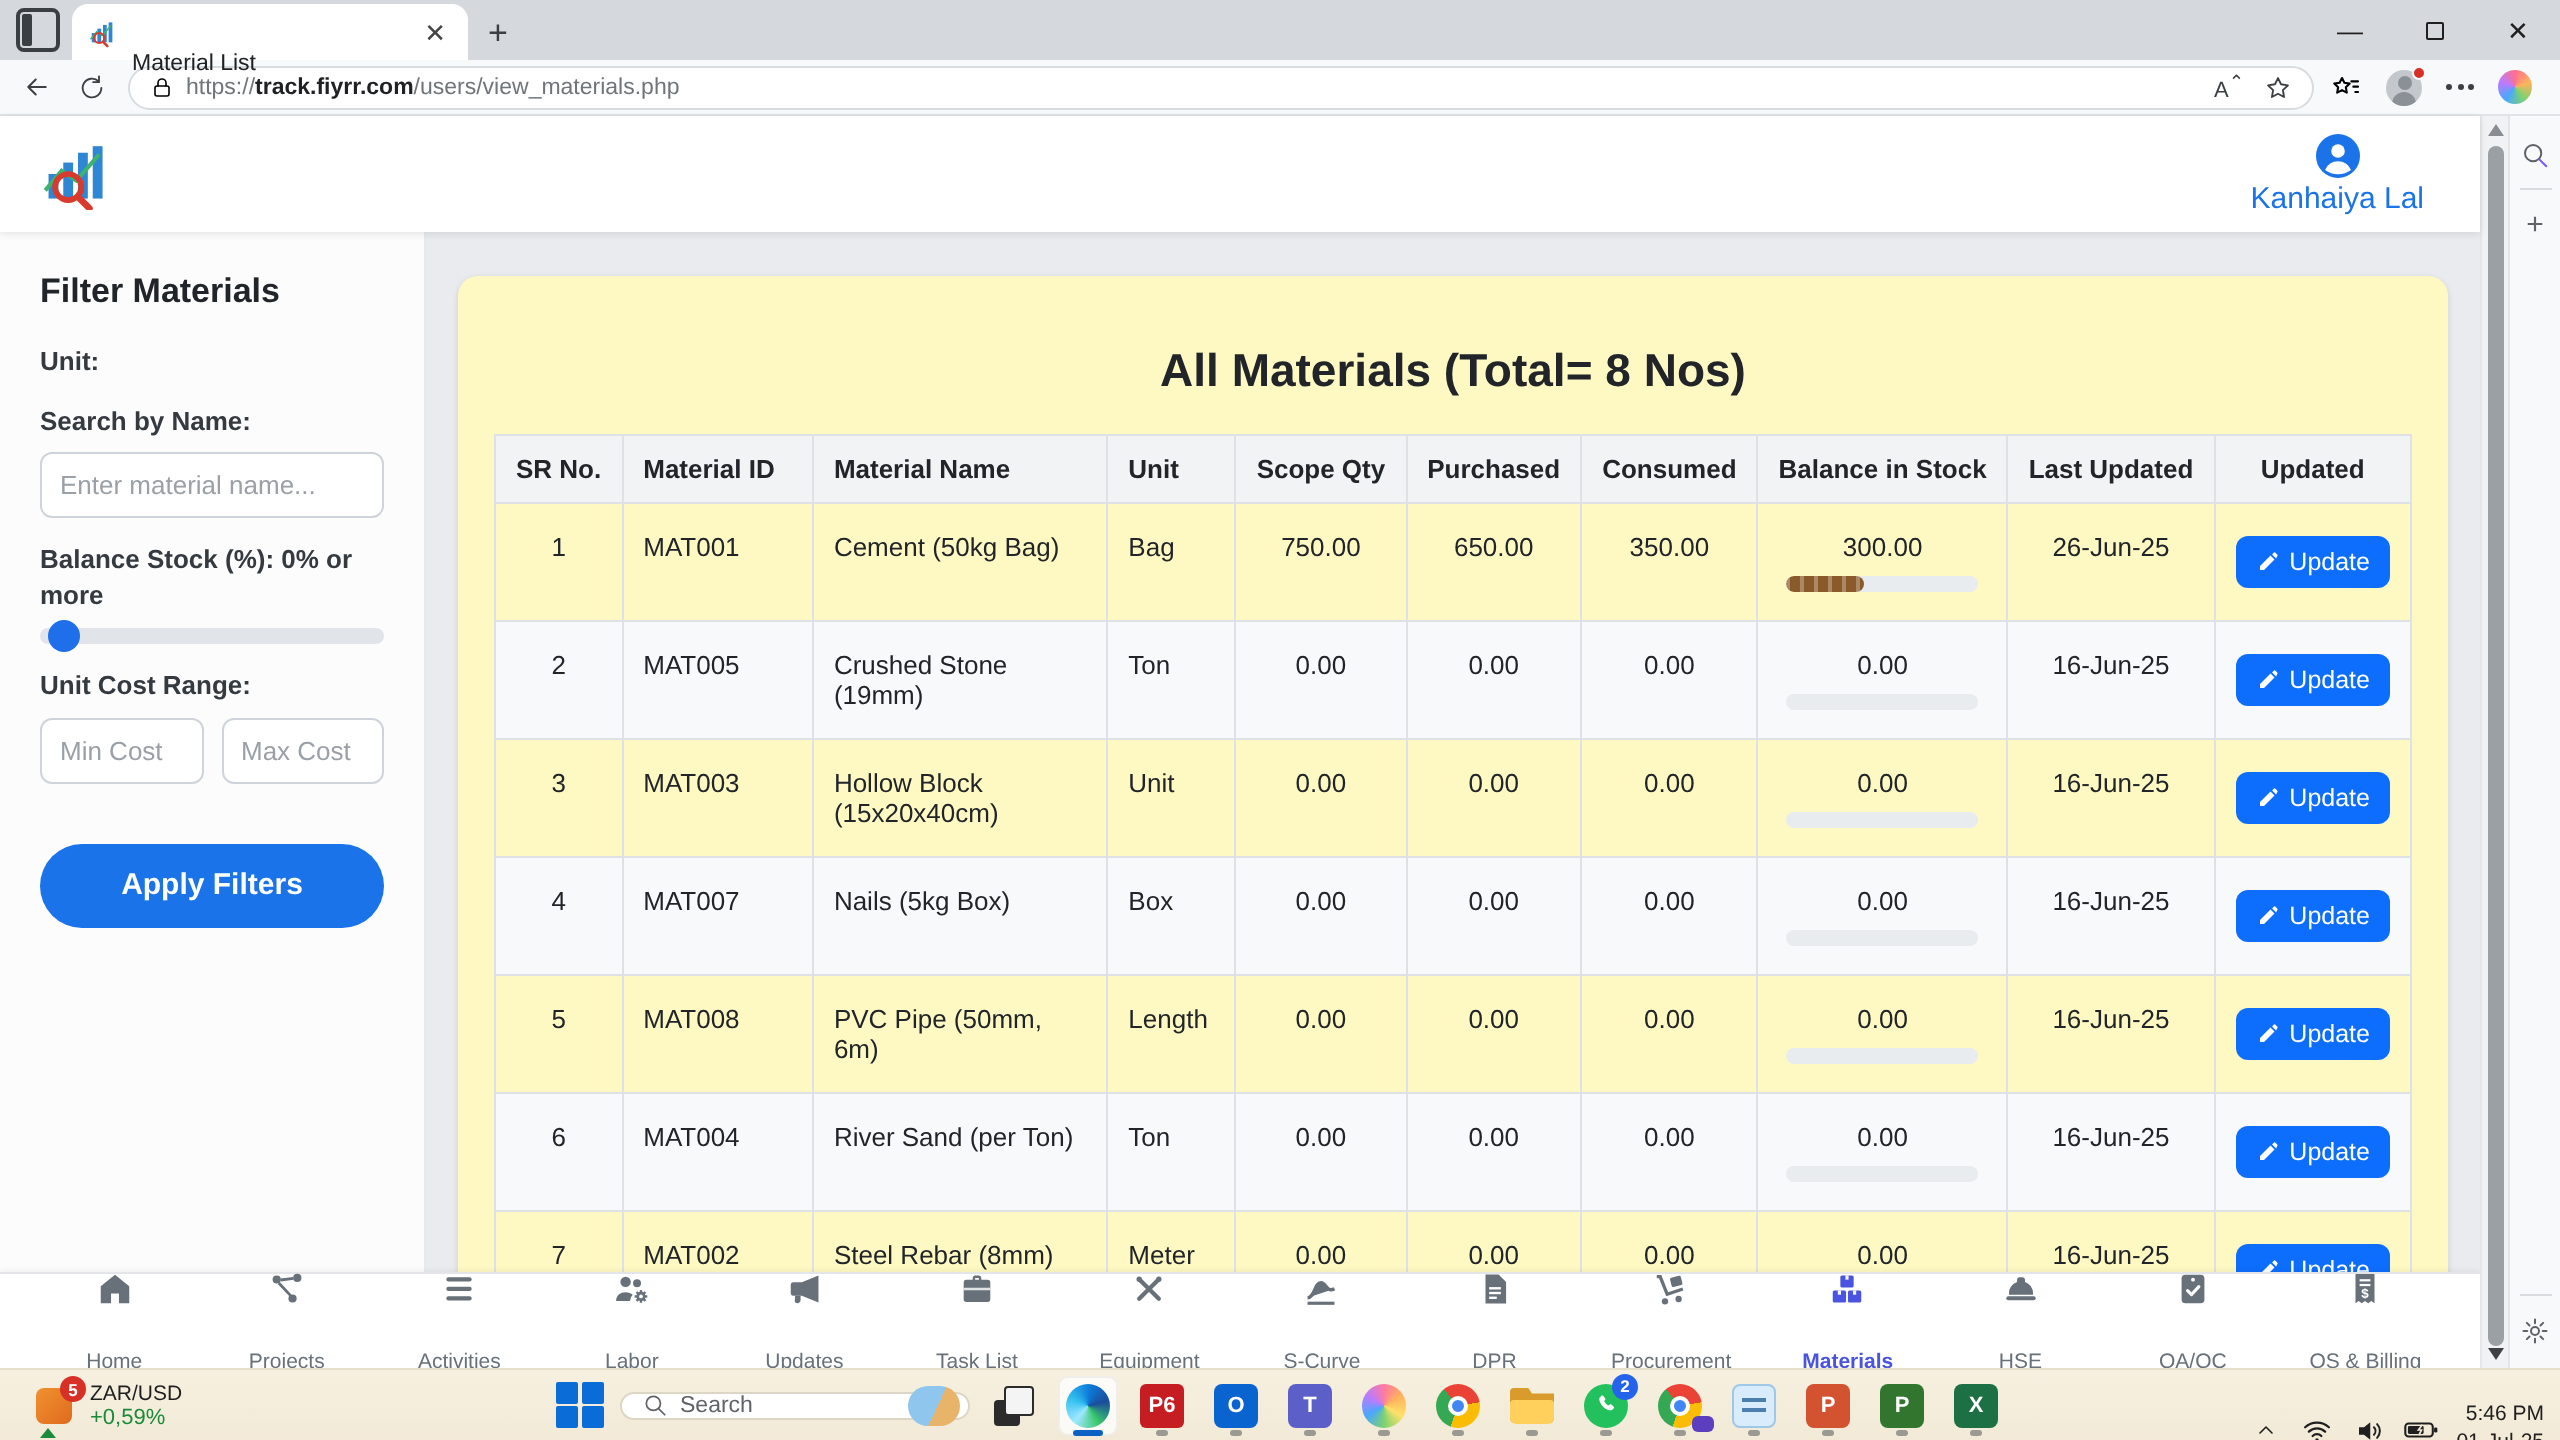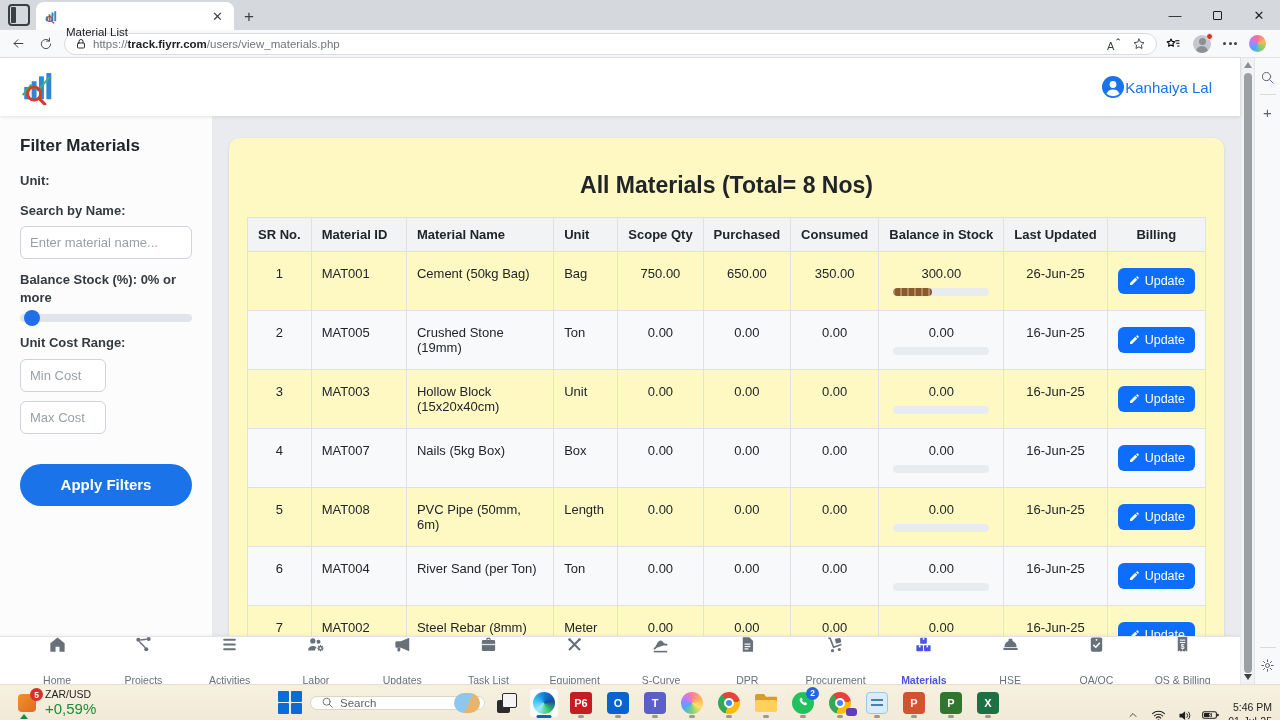--- a/index.html
+++ b/index.html
@@ -43,34 +43,34 @@
   .sb-up { border-bottom:6px solid #8a8d91; }
   .sb-down { border-top:6px solid #3f4043; margin-top:auto; margin-bottom:4px; }
   .sb-thumb { width:8px; flex:1; margin:1px 0; background:#9ba0a5; border-radius:4px; }
   .edge-sidebar { width:26px; background:#f8f9fb; border-left:1px solid #e3e5e8; display:flex; flex-direction:column; align-items:center; padding:10px 0; gap:8px; }
   .es-ico { width:18px; height:18px; display:flex; align-items:center; justify-content:center; color:#5f6368; cursor:pointer; font-size:15px; }
   .es-div { width:16px; height:1px; background:#d9dbde; }
   .es-spacer { flex:1; }
 
   
   .app-header { height:58px; background:#fff; box-shadow:0 1px 4px rgba(0,0,0,.10); display:flex; align-items:center; justify-content:space-between; padding:0 28px 0 18px; position:relative; z-index:3; flex:0 0 auto; }
-  .user-block { display:flex; flex-direction:row; align-items:center; cursor:pointer; }
+  .user-block { display:flex; flex-direction:column; align-items:center; cursor:pointer; }
   .user-ico { width:24px; height:24px; }
   .user-name { font-size:15px; color:#1a73e8; margin-top:1px; }
 
   
   .body-row { flex:1; display:flex; min-height:0; }
   .filter-panel { width:213px; background:#fcfcfd; border-right:1px solid #e7e9ec; padding:20px 20px 0 20px; flex:0 0 auto; }
   .filter-title { font-size:17px; font-weight:700; color:#212529; margin-bottom:16px; }
   .f-label { font-size:13px; font-weight:700; color:#343a40; margin:12px 0 7px; line-height:1.35; }
   .f-select, .f-input { width:100%; height:33px; border:1px solid #ced4da; border-radius:6px; background:#fff; font-size:13px; color:#212529; padding:0 9px; font-family:"Liberation Sans",sans-serif; }
   .f-input::placeholder { color:#9aa0a6; }
   .f-slider { width:100%; height:8px; background:#e1e5e9; border-radius:4px; position:relative; margin:8px 0 4px; cursor:pointer; }
   .f-slider-thumb { position:absolute; top:50%; left:7%; transform:translate(-50%,-50%); width:16px; height:16px; background:#1f6feb; border-radius:50%; }
-  .cost-row { display:flex; gap:9px;flex-direction:column; }
+  .cost-row { display:flex; gap:9px; }
   .cost-row .f-input { width:50%; }
   .apply-btn { width:100%; height:42px; margin-top:30px; background:#1a73e8; color:#fff; font-size:15px; font-weight:700; border:none; border-radius:22px; cursor:pointer; font-family:"Liberation Sans",sans-serif; }
 
   .main-area { flex:1; overflow:hidden; padding:22px 16px 10px 16px; }
   .card { background:#fef9c3; border-radius:10px; box-shadow:0 1px 3px rgba(0,0,0,.12); padding:28px 18px 18px; }
   .card-title { text-align:center; font-size:23px; font-weight:700; color:#212529; margin:6px 0 18px; }
 
   table.materials { width:100%; border-collapse:collapse; font-size:13px; color:#212529; }
   .materials th { background:#f1f3f5; font-weight:700; border:1px solid #dee2e6; padding:9px 10px; text-align:left; white-space:nowrap; }
   .materials td { border:1px solid #dee2e6; padding:14px 10px; vertical-align:top; }
@@ -92,21 +92,21 @@
 
   
   .taskbar { height:36px; background:linear-gradient(#f6f0e0,#f2ead7); border-top:1px solid #e6dfc9; position:relative; display:flex; align-items:center; justify-content:center; flex:0 0 auto; }
   .tb-widget { position:absolute; left:8px; top:0; height:36px; display:flex; align-items:center; gap:7px; padding:0 8px; cursor:pointer; }
   .widget-ico { position:relative; width:22px; height:22px; }
   .widget-squig { position:absolute; inset:2px; border-radius:4px; background:linear-gradient(135deg,#f0922f,#e06a1f); }
   .widget-badge { position:absolute; top:-4px; right:-5px; min-width:13px; height:13px; background:#d73027; color:#fff; border-radius:7px; font-size:8.5px; font-weight:700; display:flex; align-items:center; justify-content:center; padding:0 2px; }
   .widget-caret { position:absolute; bottom:-5px; left:4px; width:0; height:0; border-left:4px solid transparent; border-right:4px solid transparent; border-bottom:5px solid #1b8a3a; }
   .widget-txt { display:flex; flex-direction:column; line-height:1.15; }
   .widget-pair { font-size:10.5px; color:#1f1f1f; }
-  .widget-change { font-size:15px; color:#1b8a3a; }
+  .widget-change { font-size:11px; color:#1b8a3a; }
   .tb-center { display:flex; align-items:center; gap:7px; }
   .start-btn { width:26px; height:26px; display:grid; grid-template-columns:11px 11px; grid-template-rows:11px 11px; gap:1.5px; place-content:center; cursor:pointer; }
   .start-btn i { background:#0a6cd6; border-radius:1px; }
   .tb-search { width:175px; height:14px; background:#fff; border:1px solid #ddd6c4; border-radius:14px; display:flex; align-items:center; gap:6px; padding:0 4px 0 10px; cursor:text; }
   .tb-search .s-txt { flex:1; font-size:11.5px; color:#5f6368; }
   .sh-thumb { width:26px; height:20px; border-radius:10px; background:linear-gradient(115deg,#8ec6ee 0 55%,#e8b46a 55%); }
   .tb-app { position:relative; width:30px; height:30px; display:flex; align-items:center; justify-content:center; border-radius:5px; cursor:pointer; }
   .tb-app.active { background:rgba(255,255,255,.75); box-shadow:inset 0 0 0 1px rgba(0,0,0,.05); }
   .tb-app .run-dash { position:absolute; bottom:0px; left:50%; transform:translateX(-50%); width:6px; height:3px; border-radius:2px; background:#9a9a92; }
   .tb-app.active .run-dash { width:15px; background:#0b62c4; }
@@ -265,21 +265,21 @@
                   <tr>
                     <th class="c">SR No.</th>
                     <th>Material ID</th>
                     <th>Material Name</th>
                     <th>Unit</th>
                     <th class="c">Scope Qty</th>
                     <th class="c">Purchased</th>
                     <th class="c">Consumed</th>
                     <th class="c">Balance in Stock</th>
                     <th class="c">Last Updated</th>
-                    <th class="c">Billing</th>
+                    <th class="c">Updated</th>
                   </tr>
                 </thead>
               <tbody>
   <tr>
     <td class="c">1</td>
     <td>MAT001</td>
     <td>Cement (50kg Bag)</td>
     <td>Bag</td>
     <td class="c">750.00</td>
     <td class="c">650.00</td>

